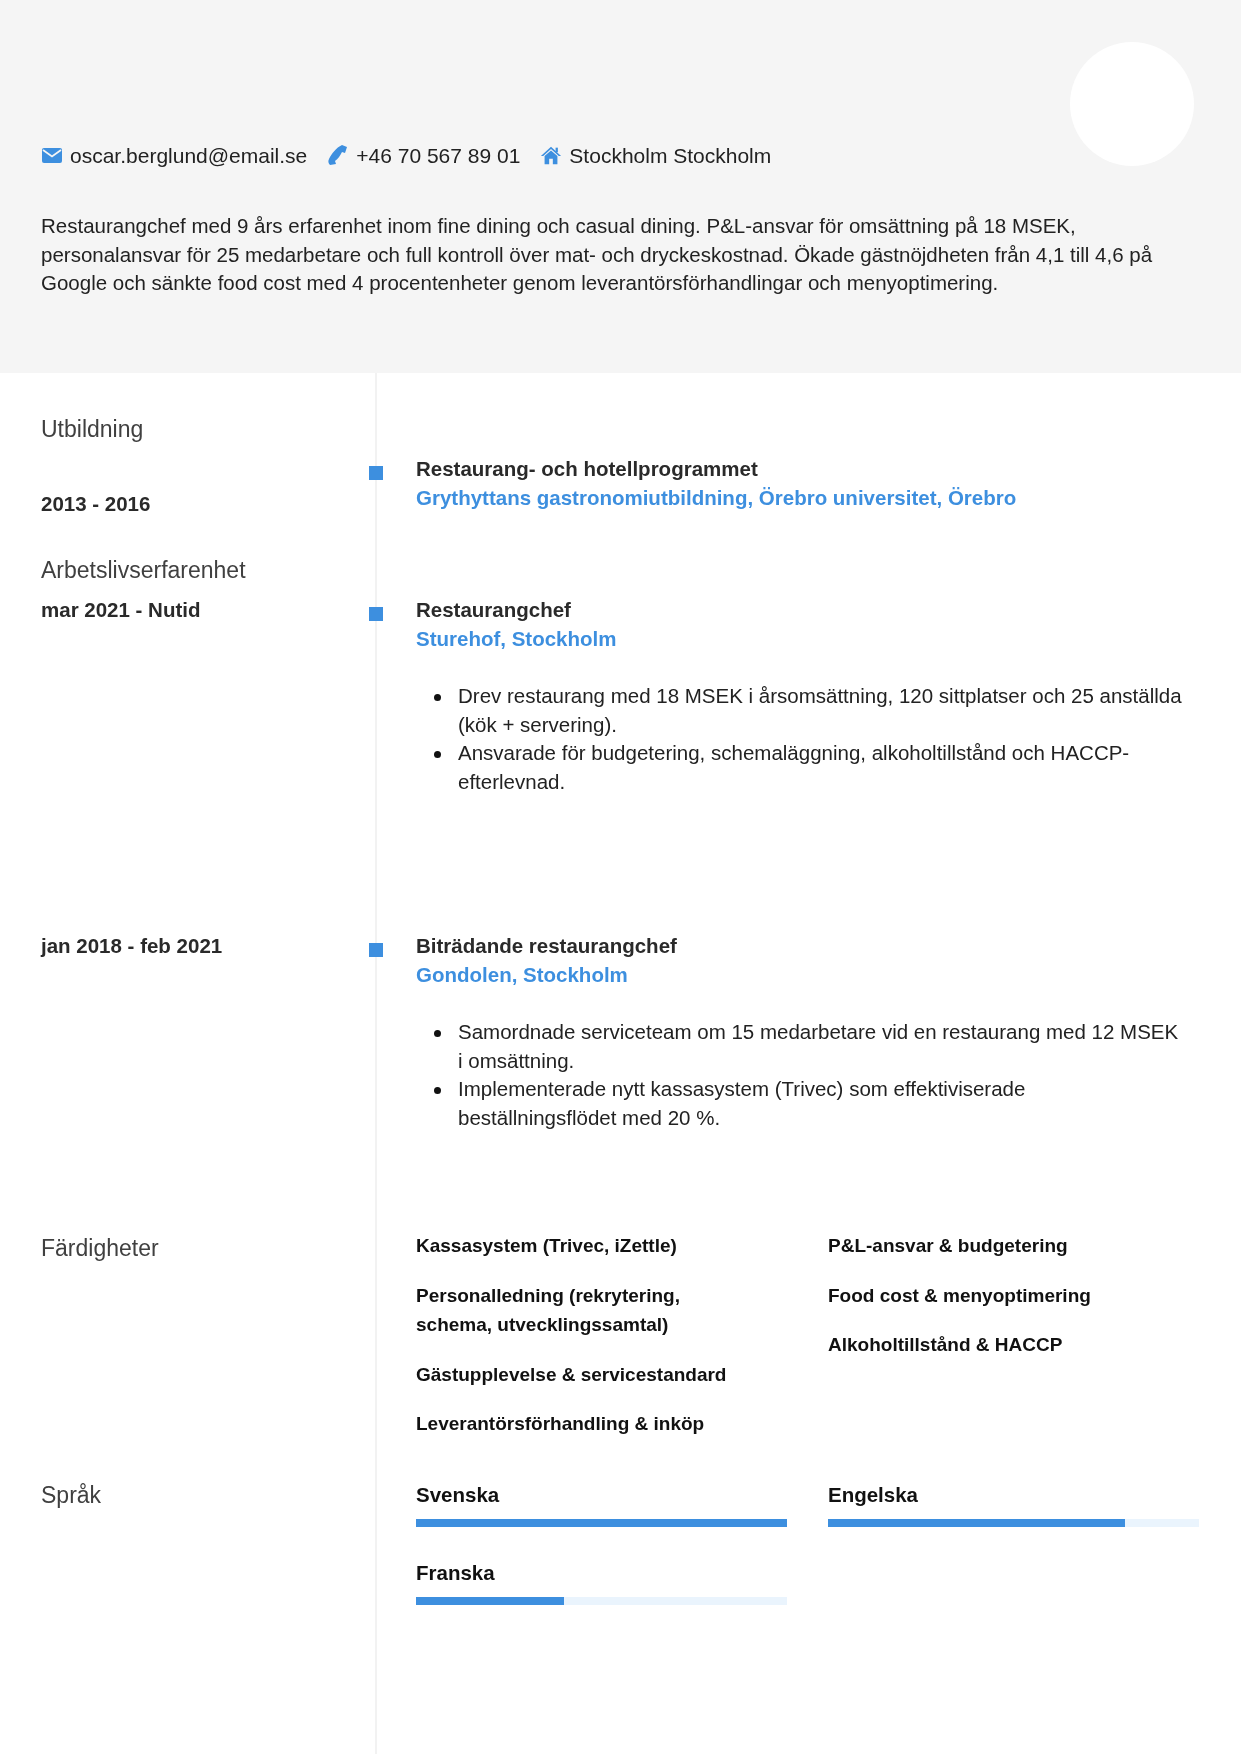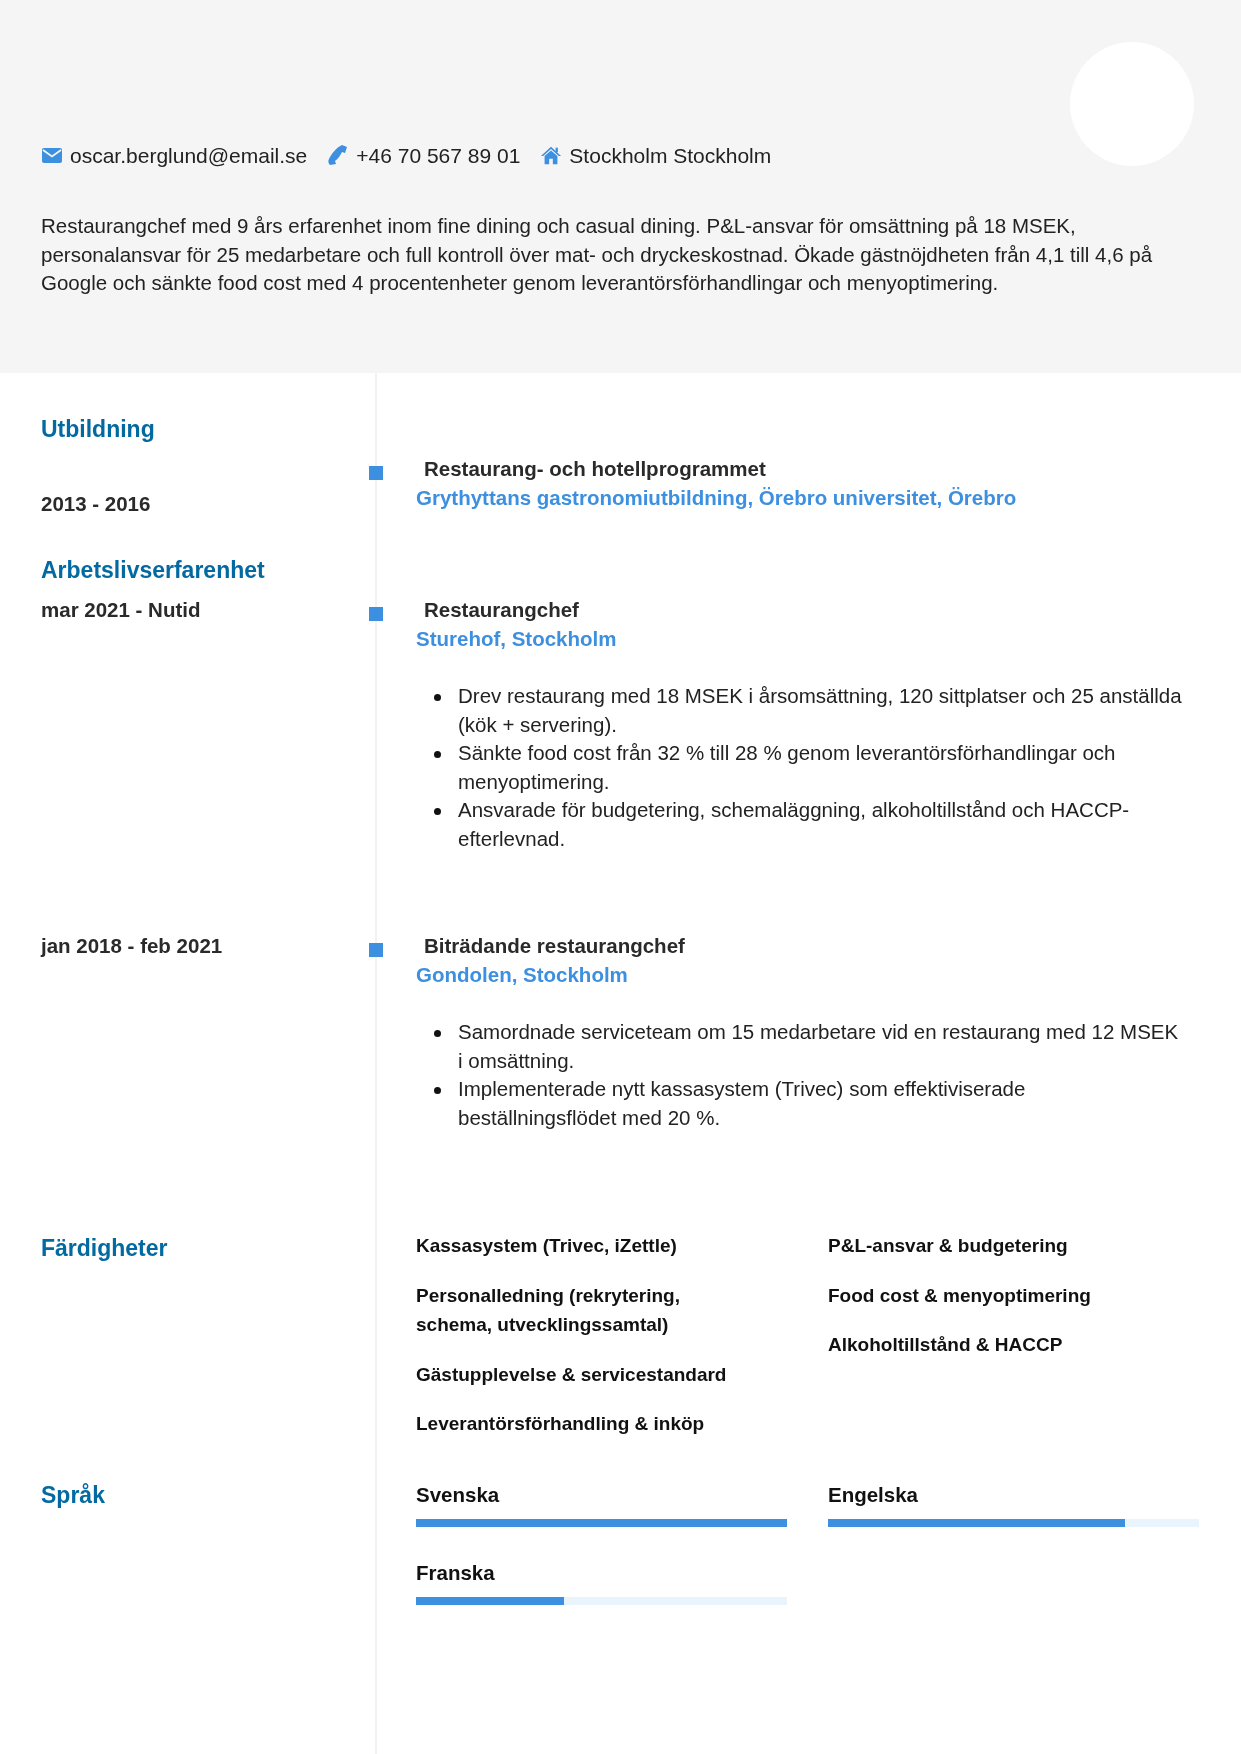--- a/index.html
+++ b/index.html
@@ -6,24 +6,24 @@
     html, body { width: 1241px; height: 1754px; background: #ffffff; }
     body { font-family: "Liberation Sans", "DejaVu Sans", sans-serif; color: #222; position: relative; overflow: hidden; }
     .header { position: absolute; left: 0; top: 0; width: 1241px; height: 373px; background: #f5f5f5; }
     .name { position: absolute; left: 41px; top: 58px; font-size: 53px; font-weight: bold; color: #3d8fdf; letter-spacing: 0.5px; }
     .photo { position: absolute; left: 1070px; top: 42px; width: 124px; height: 124px; border-radius: 50%; background: #ffffff; }
     .contact { position: absolute; left: 41px; top: 144px; display: flex; align-items: center; font-size: 21px; color: #222; }
     .contact .item { display: flex; margin-right: 20px; }
     .contact .icon { width: 22px; height: 22px; margin-right: 7px; display: inline-flex; }
     .summary { position: absolute; left: 41px; top: 212px; width: 1130px; font-size: 20.5px; line-height: 28.5px; color: #222; }
     .divider { position: absolute; left: 375px; top: 373px; width: 2px; height: 1381px; background: #f2f2f2; }
-    .sec-title { position: absolute; left: 41px; font-size: 23px; font-weight: bold; color: #0369a1; }
+    .sec-title { position: absolute; left: 41px; font-size: 23px; font-weight: normal; color: #404040; }
     .date { position: absolute; left: 41px; font-size: 20.5px; font-weight: bold; color: #2a2a2a; }
     .marker { position: absolute; left: 369px; width: 14px; height: 14px; background: #3d8fdf; }
-    .entry-title { position: absolute; left: 416px; font-size: 20.5px; font-weight: bold; color: #2a2a2a; margin-left: 8px; }
+    .entry-title { position: absolute; left: 416px; font-size: 20.5px; font-weight: bold; color: #2a2a2a; }
     .entry-sub { position: absolute; left: 416px; font-size: 20.5px; font-weight: bold; color: #3d8fdf; }
     .bullets { position: absolute; left: 416px; width: 770px; font-size: 20.5px; line-height: 28.5px; color: #222; list-style: none; }
     .bullets li { position: relative; padding-left: 42px; }
     .bullets li::before { content: ""; position: absolute; left: 18px; top: 12px; width: 7px; height: 7px; border-radius: 50%; background: #111; }
     .skill { position: absolute; font-size: 19px; font-weight: bold; color: #111; line-height: 29px; width: 380px; }
     .lang-label { position: absolute; font-size: 20.5px; font-weight: bold; color: #111; }
     .lang-bar { position: absolute; width: 371px; height: 8px; background: #eaf4fd; }
     .lang-fill { height: 8px; background: #3d8fdf; }
   </style>
 </head>
@@ -72,21 +72,20 @@
 <div class="entry-sub" style="top:486px;">Grythyttans gastronomiutbildning, Örebro universitet, Örebro</div>
 
 <div class="sec-title" style="top:557px;">Arbetslivserfarenhet</div>
 
 <div class="date" style="top:598px;">mar 2021 - Nutid</div>
 <div class="marker" style="top:607px;"></div>
 <div class="entry-title" style="top:598px;">Restaurangchef</div>
 <div class="entry-sub" style="top:627px;">Sturehof, Stockholm</div>
 <ul class="bullets" style="top:682px;">
   <li>Drev restaurang med 18 MSEK i årsomsättning, 120 sittplatser och 25 anställda (kök + servering).</li>
-  <li>Sänkte food cost från 32 % till 28 % genom leverantörsförhandlingar och menyoptimering.</li>
   <li>Ansvarade för budgetering, schemaläggning, alkoholtillstånd och HACCP-efterlevnad.</li>
 </ul>
 
 <div class="date" style="top:934px;">jan 2018 - feb 2021</div>
 <div class="marker" style="top:943px;"></div>
 <div class="entry-title" style="top:934px;">Biträdande restaurangchef</div>
 <div class="entry-sub" style="top:963px;">Gondolen, Stockholm</div>
 <ul class="bullets" style="top:1018px;">
   <li>Samordnade serviceteam om 15 medarbetare vid en restaurang med 12 MSEK i omsättning.</li>
   <li>Implementerade nytt kassasystem (Trivec) som effektiviserade beställningsflödet med 20 %.</li>

